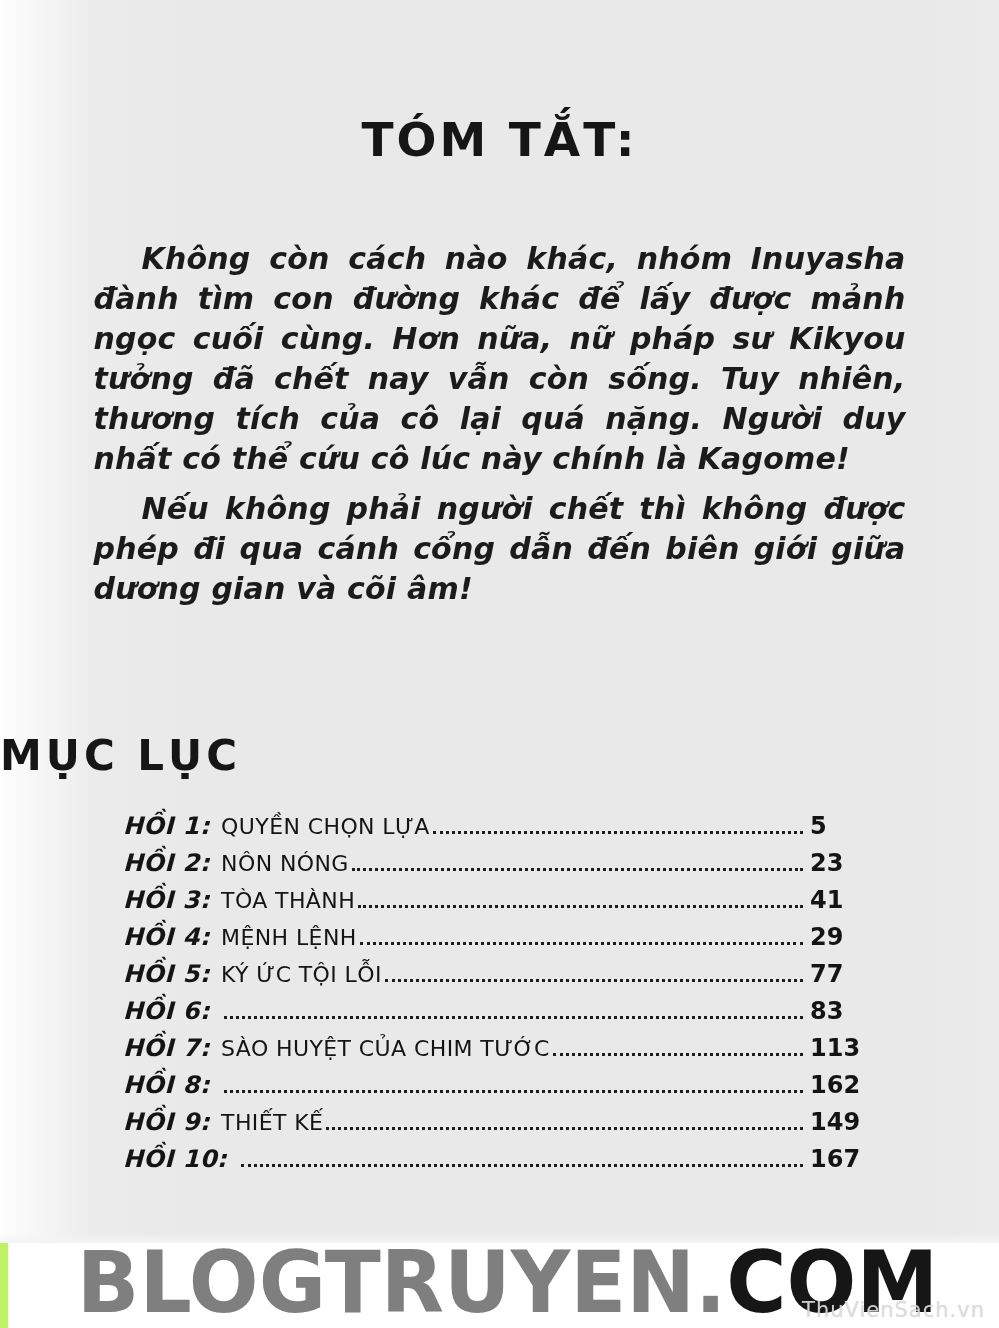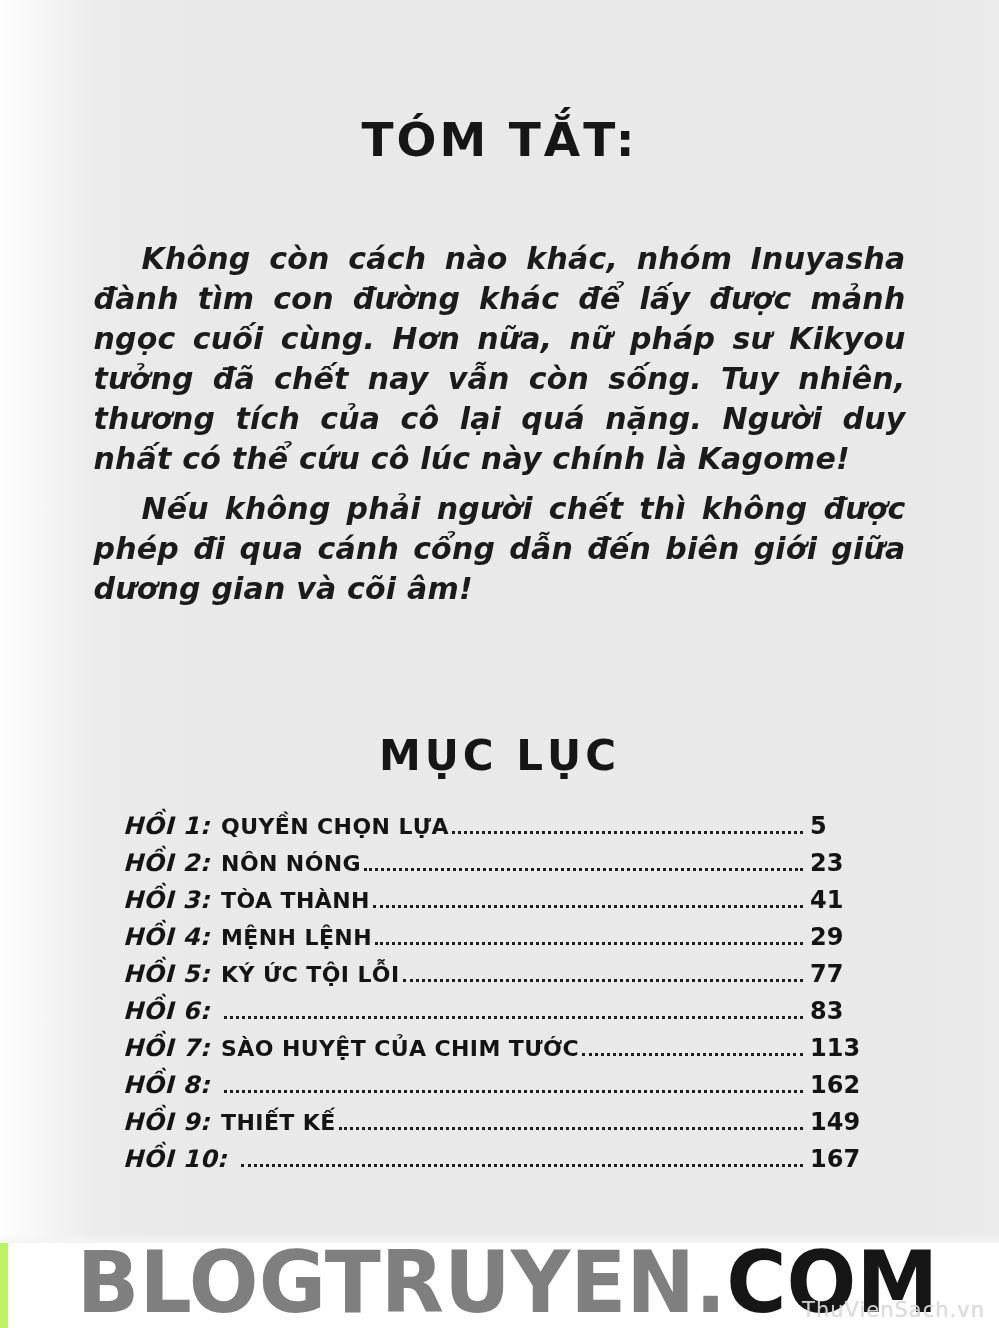--- a/index.html
+++ b/index.html
@@ -40,42 +40,41 @@
     font-size: 30px; line-height: 40px;
     font-weight: bold; font-style: italic;
     letter-spacing: 0.2px;
     text-align: justify;
     text-indent: 48px;
     color: #1b1b1b;
   }
 
   .toc-title {
     margin: 0; padding-top: 112px;
-    text-align: center;
     font-size: 42px; font-weight: bold;
     letter-spacing: 4px;
     color: #161616;
   }
 
   .toc {
     width: 737px; margin: 32px 0 0 125px;
   }
   .toc-row {
     display: flex; align-items: baseline;
     height: 37px;
   }
   .toc-chapter-label {
     font-style: italic; font-weight: bold;
     font-size: 24px; letter-spacing: 0.5px;
     white-space: nowrap; margin-right: 9px;
     transform: skewX(-4deg);
     color: #141414;
   }
   .toc-chapter-title {
-    font-weight: bold; font-size: 22px;
+    font-weight: normal; font-size: 22px;
     letter-spacing: 0.4px; white-space: nowrap;
     color: #141414;
   }
   .toc-dots {
     flex: 1 1 auto;
     border-bottom: 3px dotted #1d1d1d;
     margin: 0 7px 7px 3px;
     min-width: 30px;
   }
   .toc-page-num {

